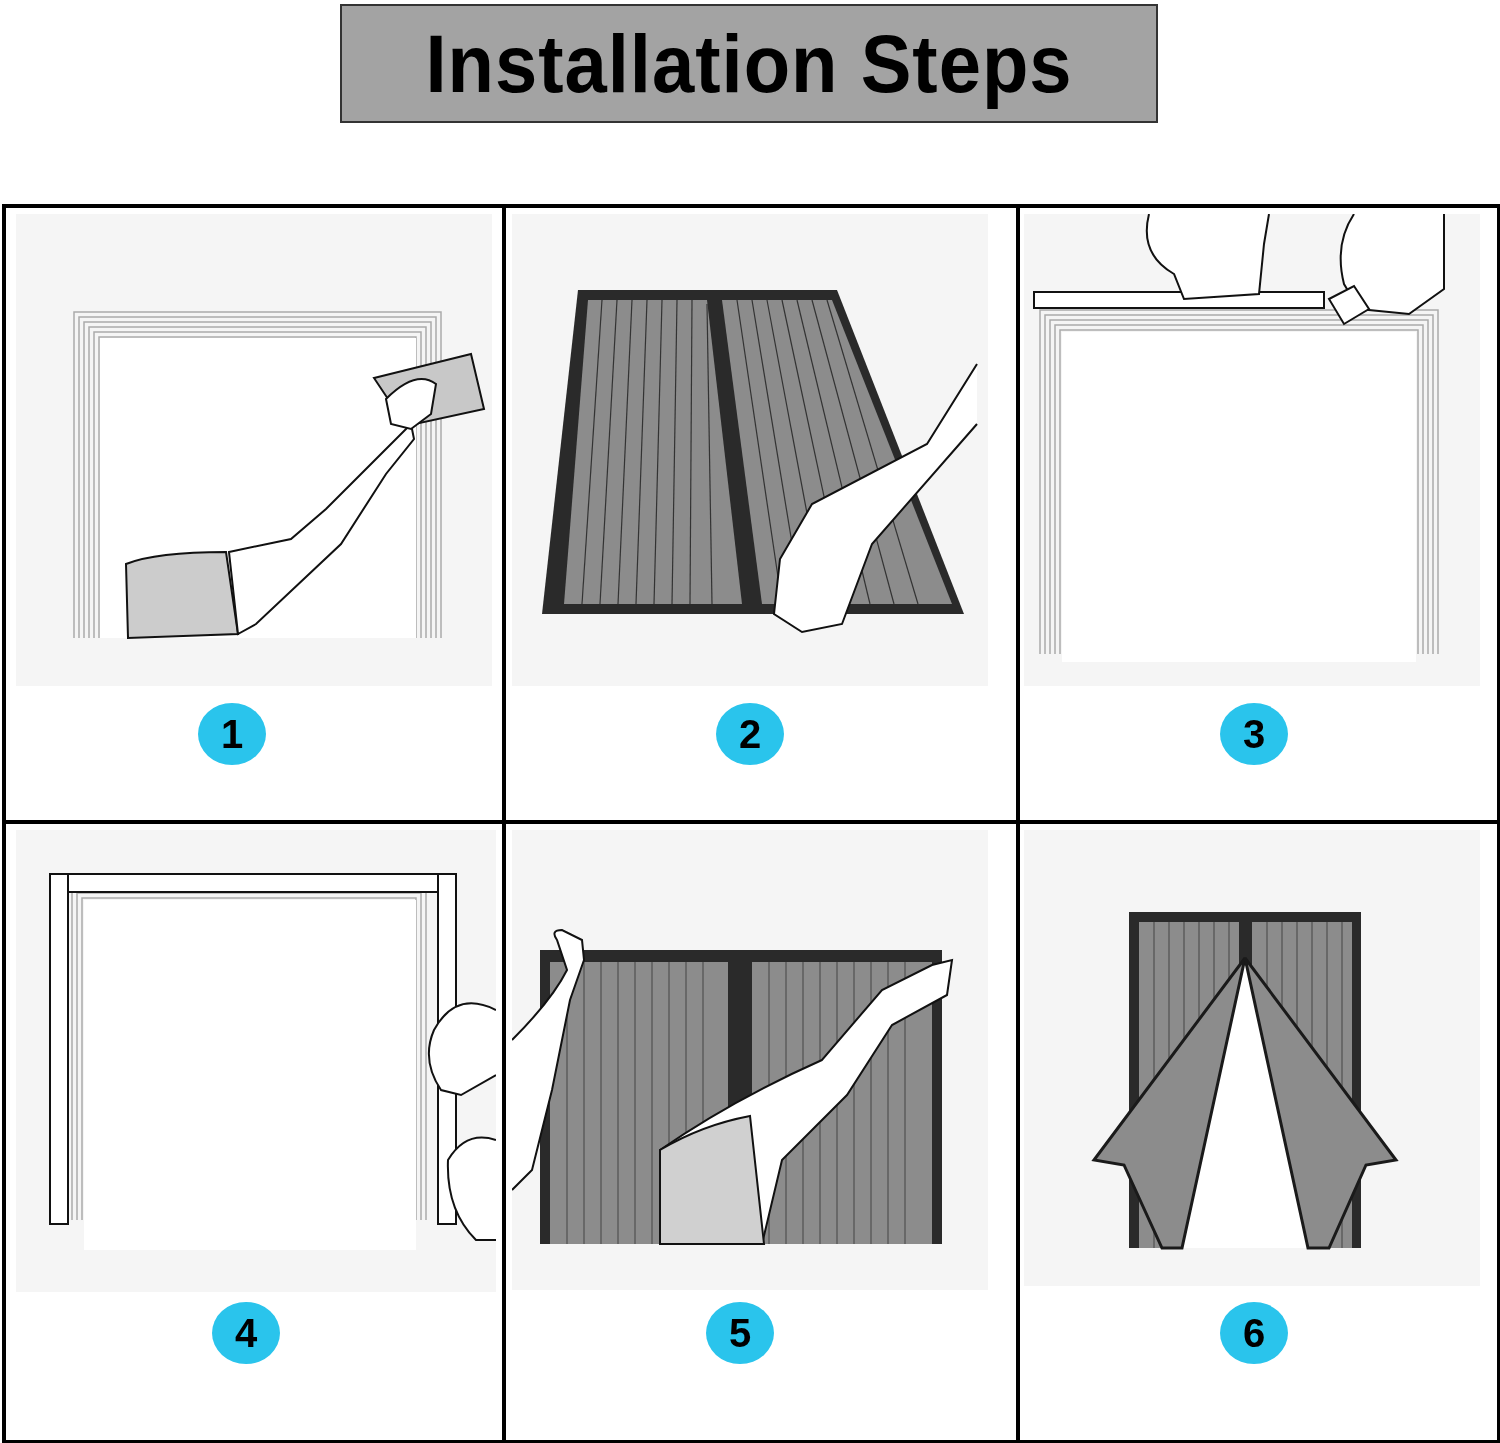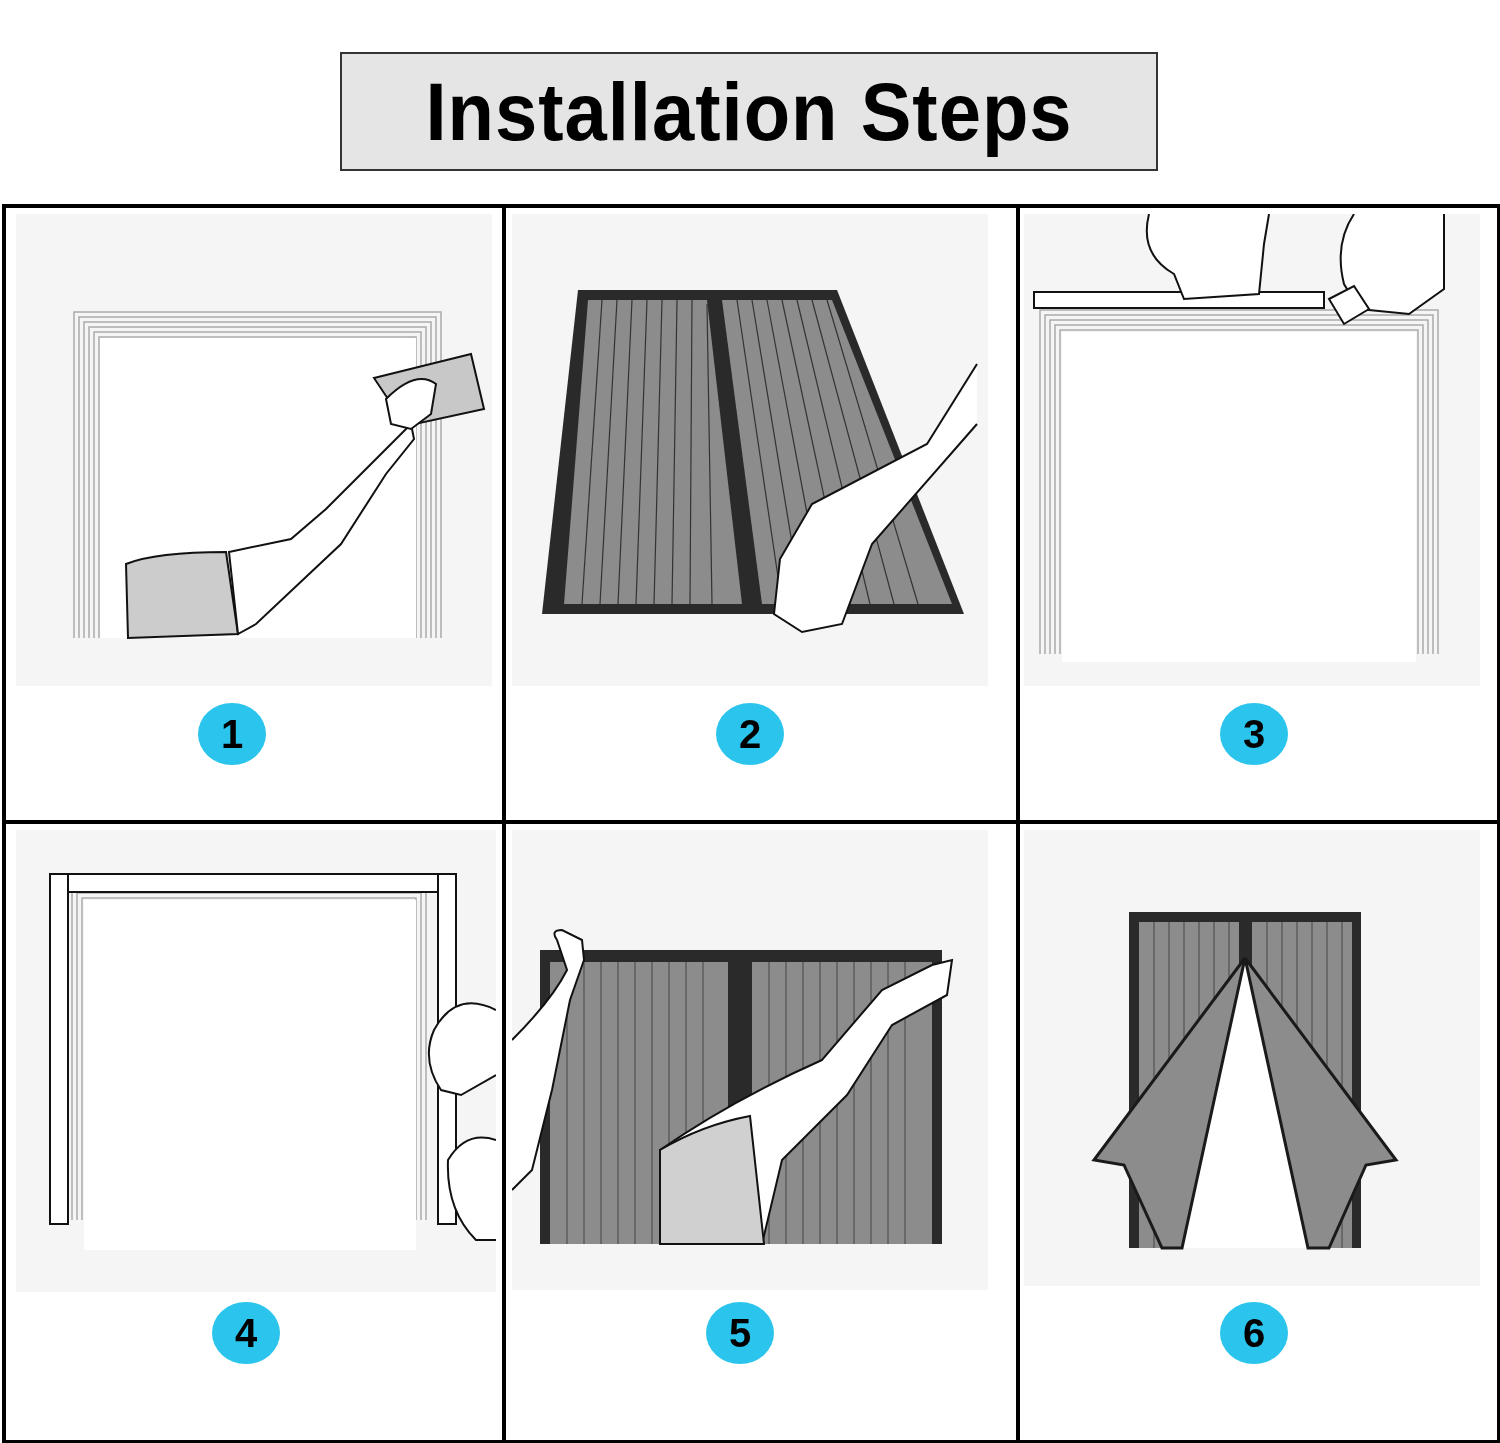--- a/index.html
+++ b/index.html
@@ -1,20 +1,20 @@
 <!DOCTYPE html>
 <html><head>
 <meta charset="utf-8">
 <style>
   html, body { margin:0; padding:0; background:#ffffff; }
   body { width:1500px; height:1443px; position:relative; overflow:hidden; font-family:"Liberation Sans", sans-serif; }
   .title-box {
     position:absolute; left:340px; top:4px; width:814px; height:115px;
-    background:#e5e5e5; border:2px solid #333;
-    display:flex; align-items:center; justify-content:center;margin-top:48px;
+    background:#a3a3a3; border:2px solid #333;
+    display:flex; align-items:center; justify-content:center;
   }
   .title-text { font-family:"Liberation Sans", sans-serif; font-weight:bold; font-size:76px; color:#000; letter-spacing:1px; transform:scaleY(1.08); }
   .grid {
     position:absolute; left:2px; top:204px; width:1491px; height:1232px;
     border:4px solid #000; background:#fff;
   }
   .vline { position:absolute; top:0; bottom:0; width:4px; background:#000; }
   .hline { position:absolute; left:0; right:0; height:4px; background:#000; }
   .cell { position:absolute; }
   .illus { position:absolute; background:#f5f5f5; }

